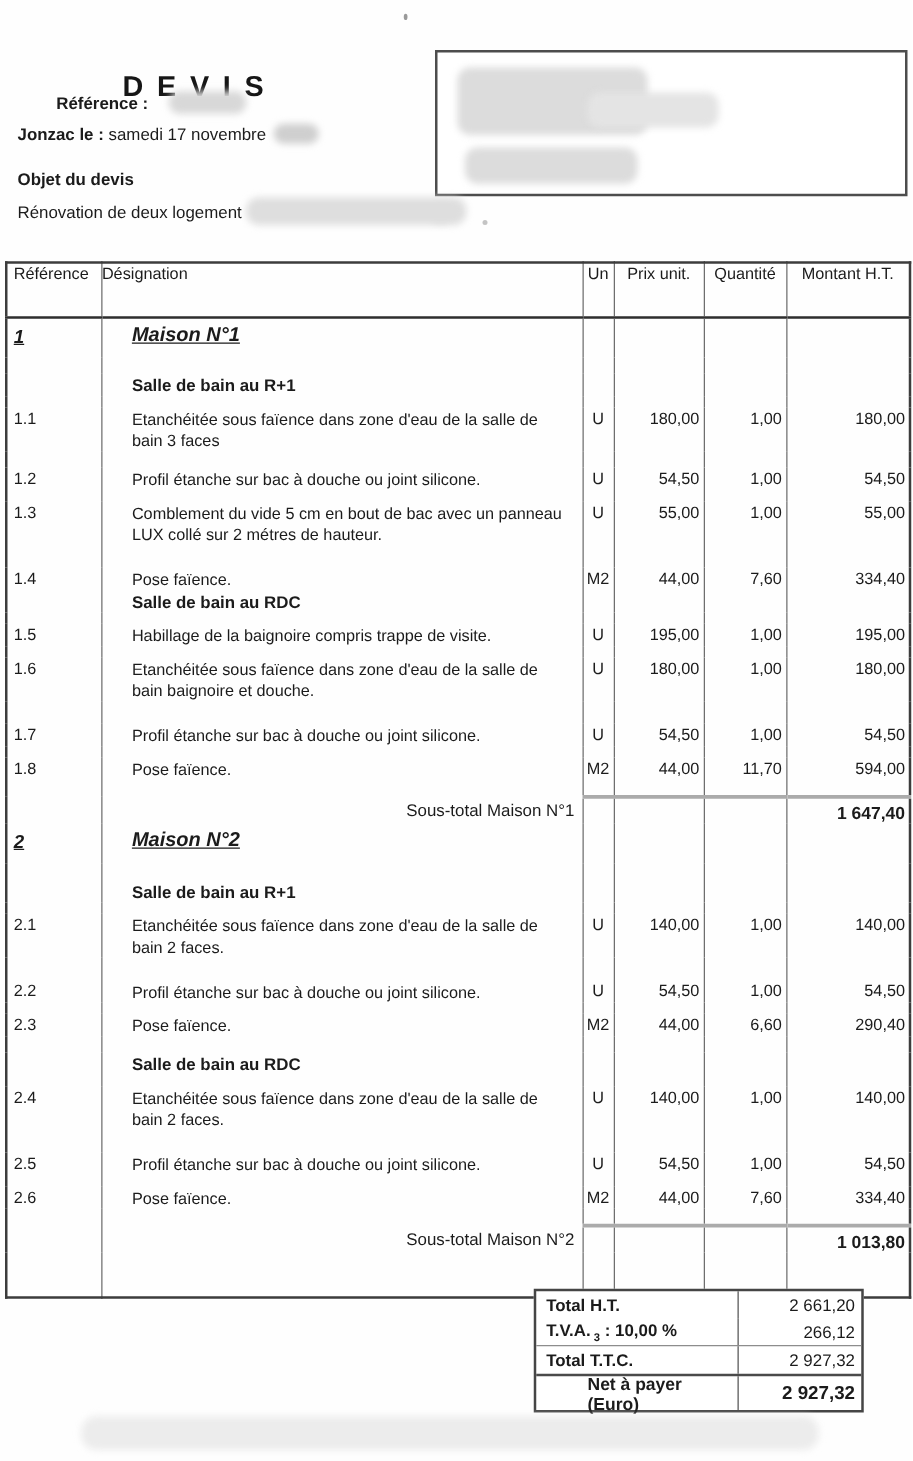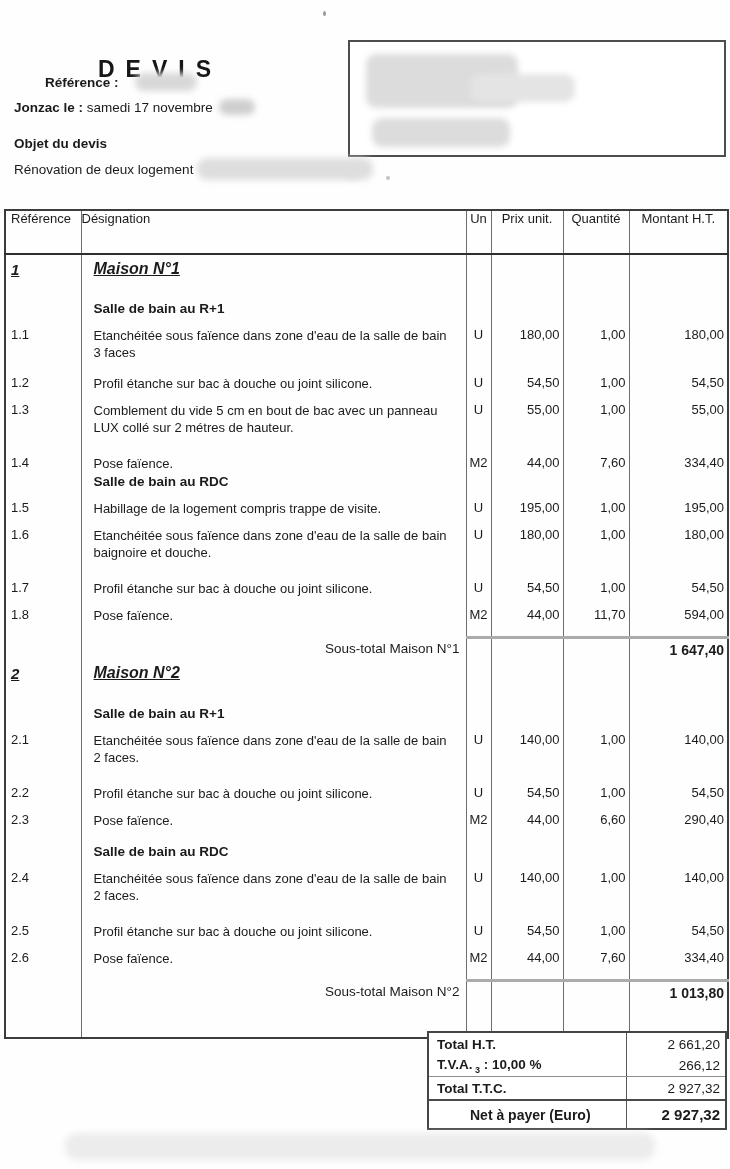--- a/index.html
+++ b/index.html
@@ -87,21 +87,21 @@
     font-size: 13px;
     height: 44px;
     vertical-align: middle;
     white-space: nowrap;
   }
   th.c-ref { text-align: left; padding-left: 5px; }
   th.c-des { text-align: left; padding-left: 0; }
   th.c-un, th.c-prix, th.c-qte, th.c-mnt { text-align: center; }
 
   td.c-ref { padding-left: 5px; padding-top: 1px; }
-  td.c-des { padding-left: 12px; padding-right: 10px; padding-top: 1px; line-height: 17px; margin-left: 17px; }
+  td.c-des { padding-left: 24px; padding-right: 10px; padding-top: 1px; line-height: 17px; margin-left: 17px; }
   td.c-un  { text-align: center; padding-top: 1px; }
   td.c-prix, td.c-qte, td.c-mnt { text-align: right; padding-right: 3px; padding-top: 1px; }
 
   tr.row-group   { height: 32px; }
   tr.row-group td.c-ref {
     font-weight: bold; font-style: italic; text-decoration: underline;
     font-size: 15px; padding-top: 6px;
   }
   tr.row-group td.c-des {
     font-weight: bold; font-style: italic; text-decoration: underline;
@@ -119,21 +119,21 @@
 
   tr.sp-s  { height: 9px; }
   tr.sp-m  { height: 13px; }
   tr.sp-l  { height: 18px; }
   tr.sp-xl { height: 36px; }
 
   
   .totals {
     position: absolute;
     left: 427px; top: 1031px;
-    width: 300px;
+    width: 264px;
     border: 2px solid #454545;
     background: #fff;
     font-size: 13.5px;
   }
   .totals-row { display: flex; align-items: center; height: 22px; }
   .totals-row .t-label { flex: 1 1 auto; padding-left: 8px; font-weight: bold; }
   .totals-row .t-value {
     flex: 0 0 99px; text-align: right; padding-right: 5px;
     border-left: 1px solid #555; align-self: stretch;
     display: flex; align-items: center; justify-content: flex-end;
@@ -304,21 +304,21 @@
         <tr class="sp-s">
           <td class="c-ref"></td>
           <td class="c-des"></td>
           <td class="c-un"></td>
           <td class="c-prix"></td>
           <td class="c-qte"></td>
           <td class="c-mnt"></td>
         </tr>
         <tr class="row-item">
           <td class="c-ref">1.5</td>
-          <td class="c-des">Habillage de la logement compris trappe de visite.</td>
+          <td class="c-des">Habillage de la baignoire compris trappe de visite.</td>
           <td class="c-un">U</td>
           <td class="c-prix">195,00</td>
           <td class="c-qte">1,00</td>
           <td class="c-mnt">195,00</td>
         </tr>
         <tr class="sp-s">
           <td class="c-ref"></td>
           <td class="c-des"></td>
           <td class="c-un"></td>
           <td class="c-prix"></td>

